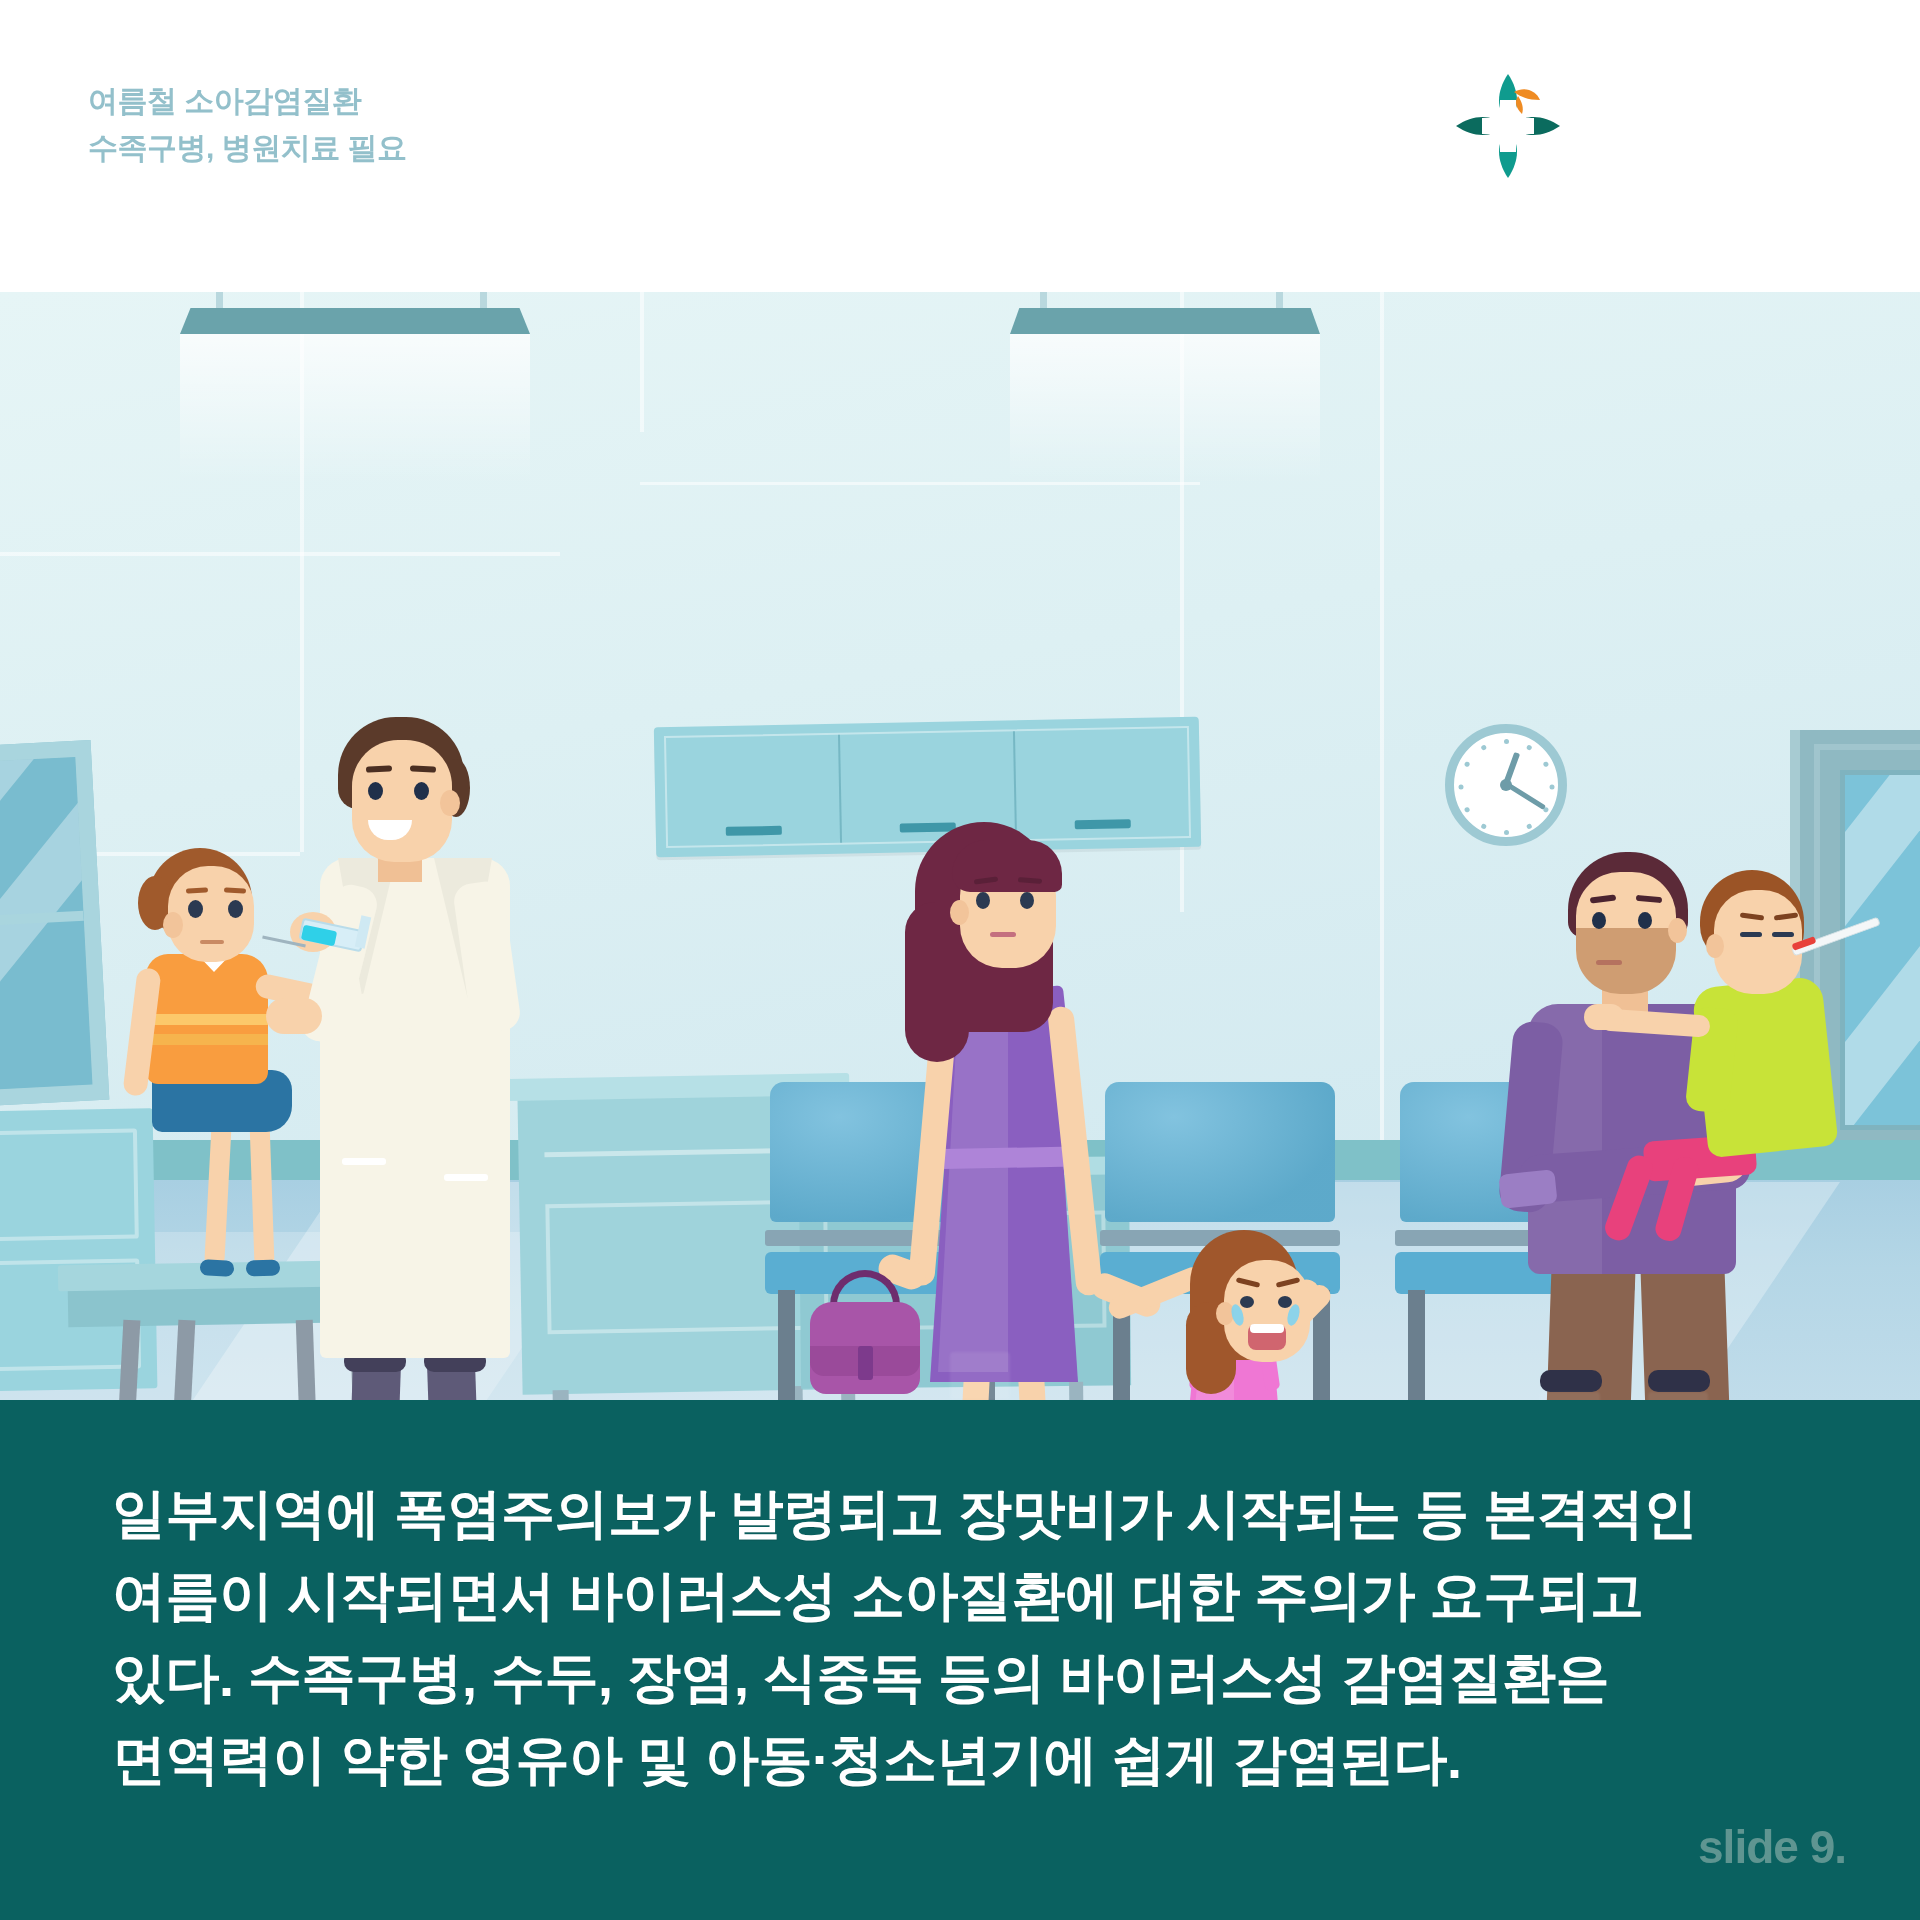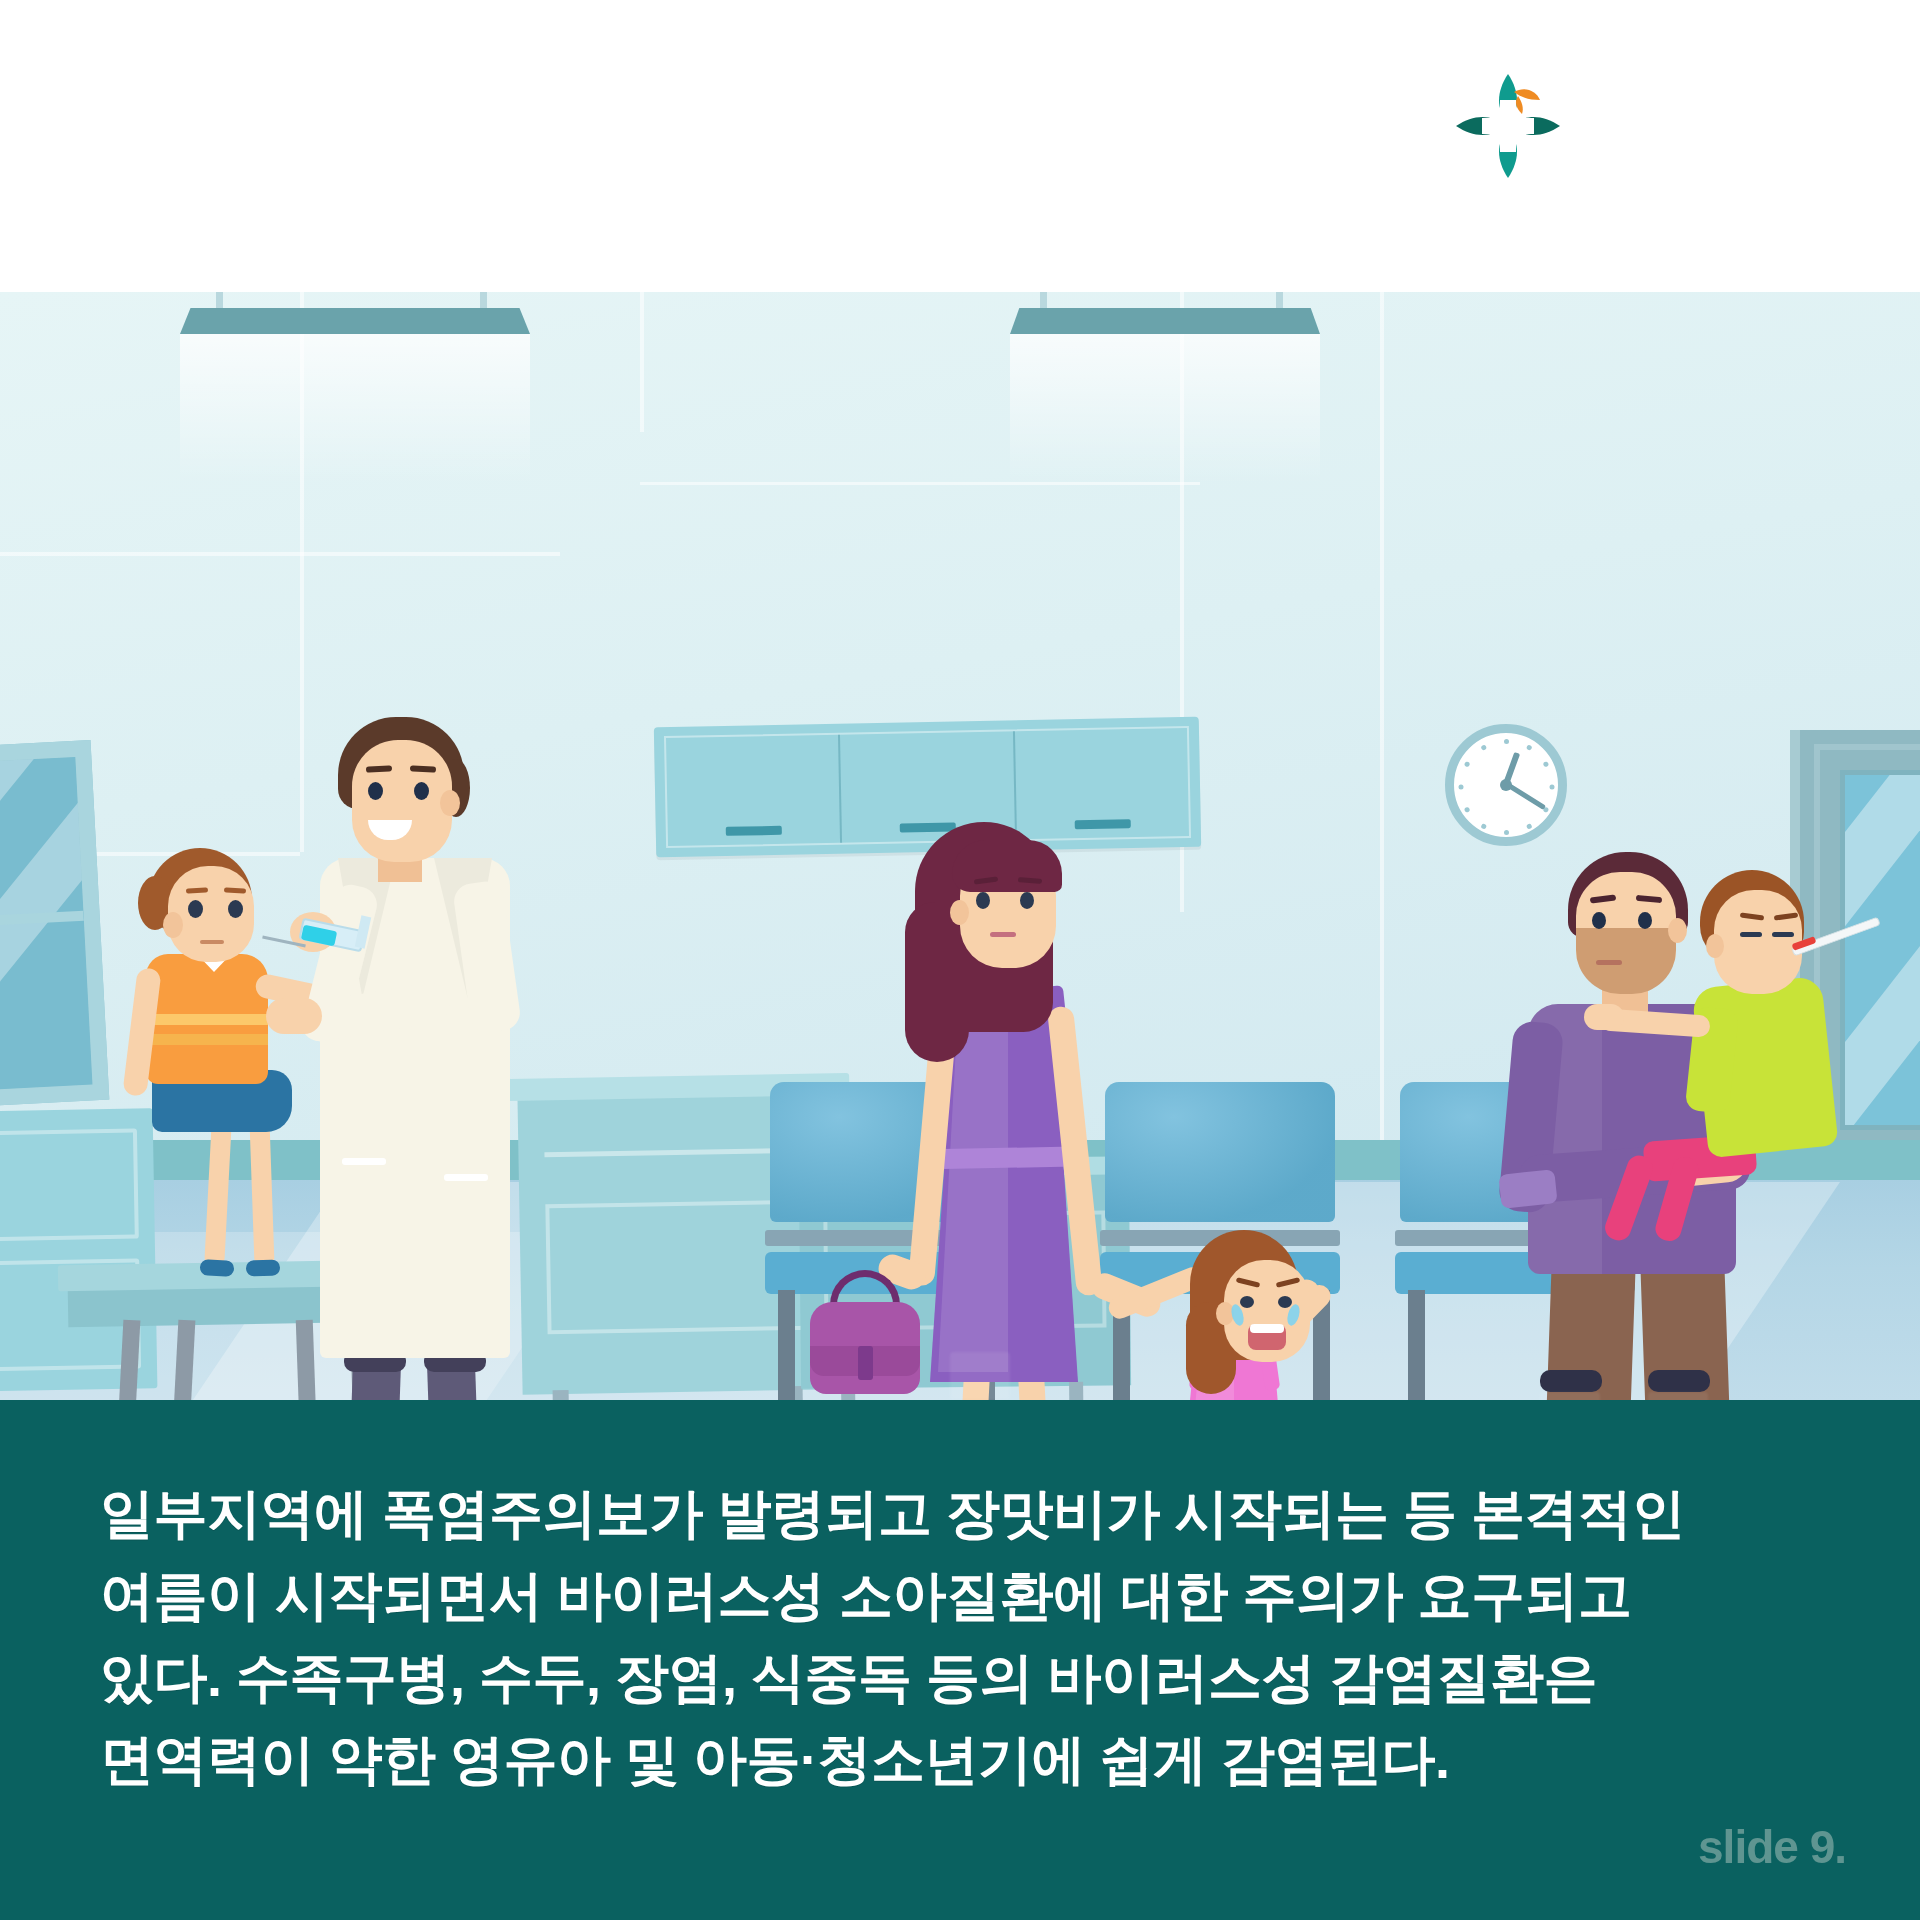--- a/index.html
+++ b/index.html
@@ -352,35 +352,37 @@
 
   
   .refl { position:absolute; background:rgba(255,255,255,.22); border-radius:4px; filter:blur(1px); }
 
   
   .footer {
     position:absolute; left:0; top:1400px; width:1920px; height:520px;
     background:#0a6160;
   }
   .body-copy {
-    position:absolute; left:100px; top:72px; width:1730px;
+    position:absolute; left:112px; top:72px; width:1730px;
     color:#ffffff; font-size:54px; font-weight:bold;
     line-height:1.52; letter-spacing:-0.5px; white-space:pre-line;
     text-shadow:0 1px 0 rgba(0,0,0,.12);
   }
   .slide-no {
     position:absolute; right:74px; bottom:46px;
     color:#5f9591; font-size:46px; font-weight:bold; letter-spacing:-1px;
   }
 </style>
 </head>
 <body>
 
 <div class="header">
 
+  <div class="header-title"><span>여름철 소아감염질환</span>
+<span>수족구병, 병원치료 필요</span></div>
 
   <div class="logo">
     <div class="logo-mark">
       <svg viewBox="0 0 112 112" width="112" height="112" aria-hidden="true">
 
         <path d="M56 4 C44 22 44 40 56 52 C68 40 68 22 56 4 Z" fill="#0f9b8e"></path>
 
         <path d="M56 108 C44 90 44 72 56 60 C68 72 68 90 56 108 Z" fill="#0f9b8e"></path>
 
         <path d="M4 56 C22 44 40 44 52 56 C40 68 22 68 4 56 Z" fill="#0b6b5e"></path>

